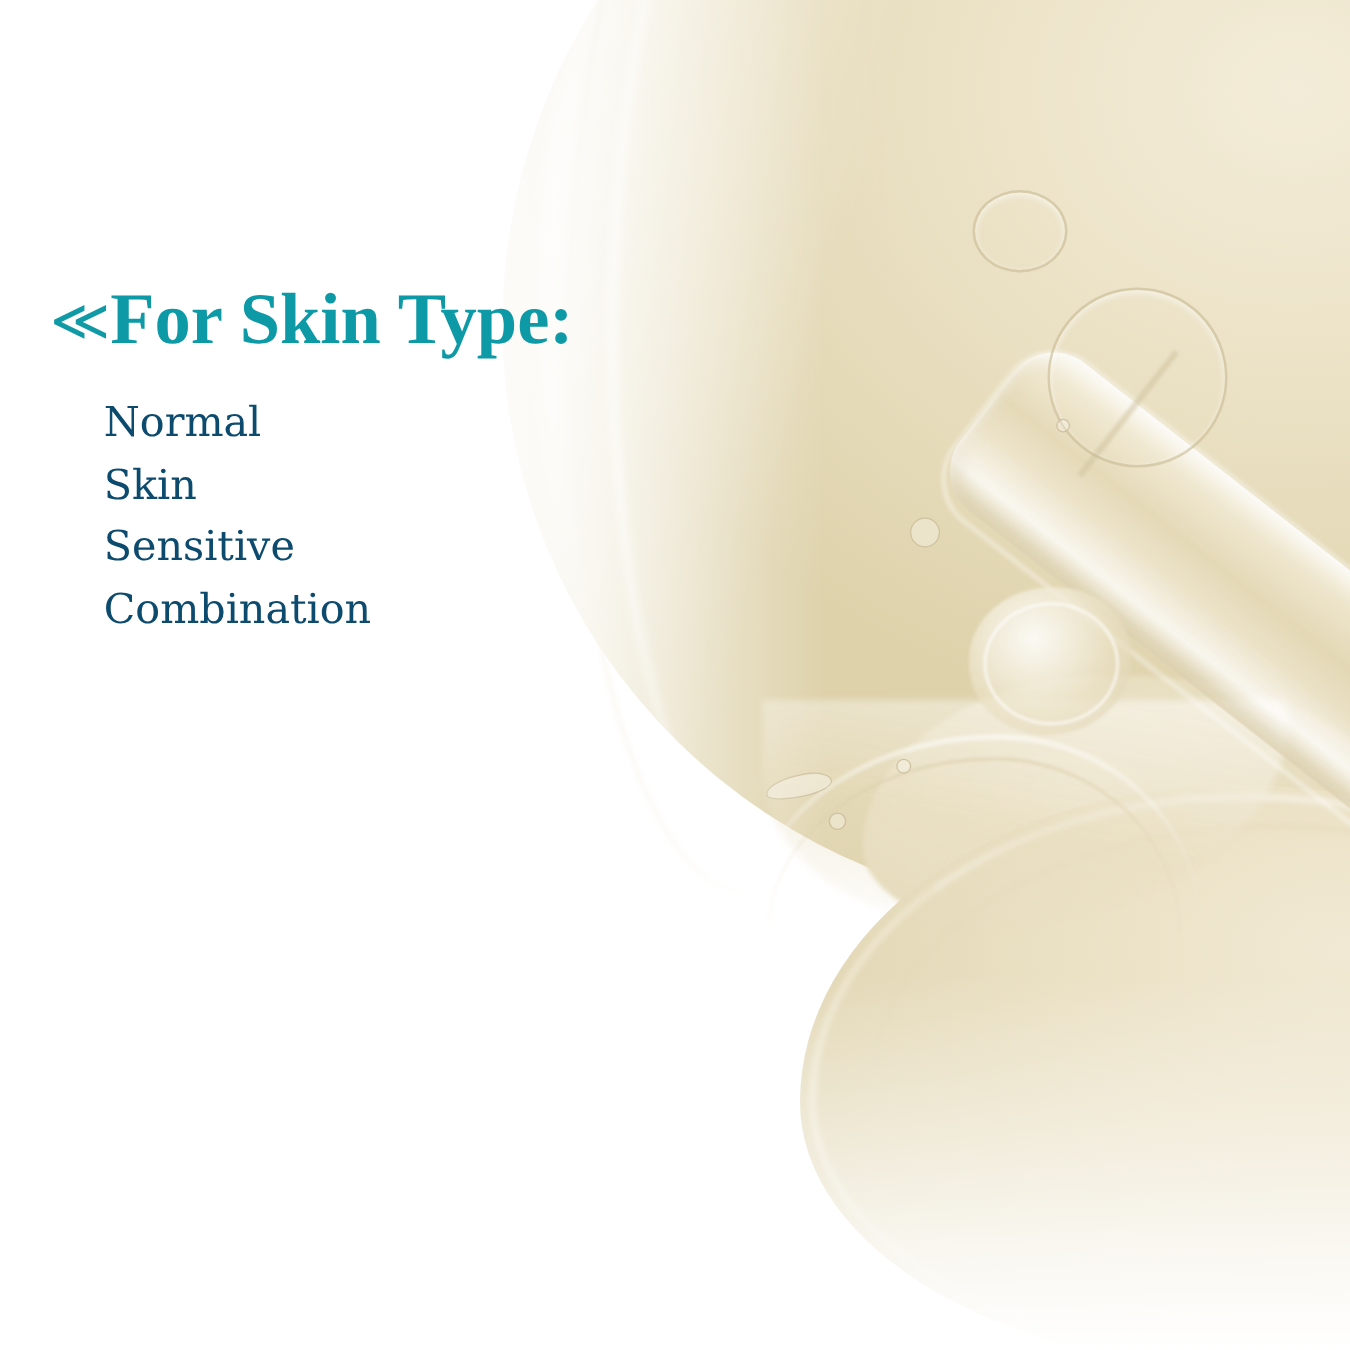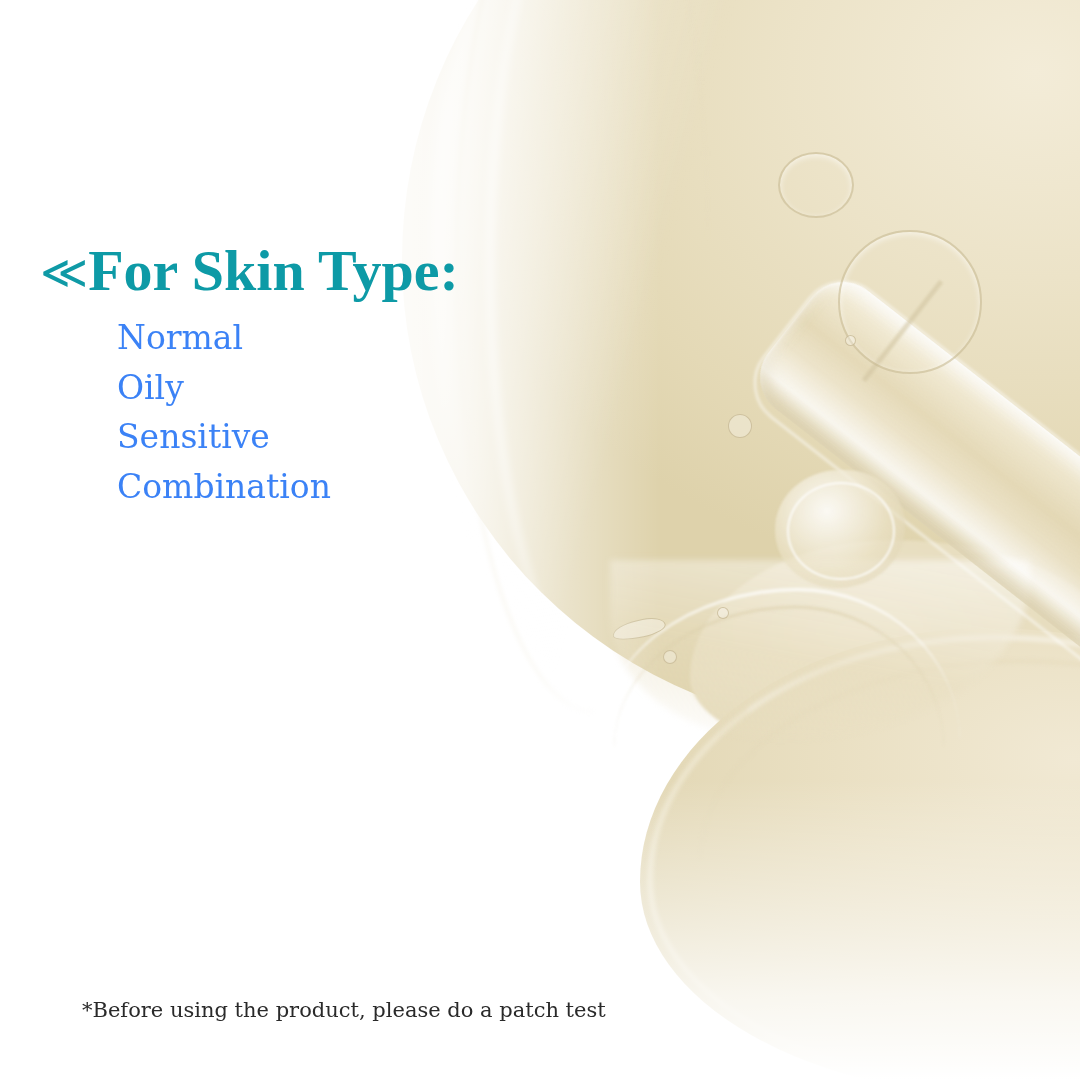--- a/index.html
+++ b/index.html
@@ -286,39 +286,37 @@
     top: -2px;
   }
   .heading-text {
     font-family: "Liberation Serif", "DejaVu Serif", serif;
     font-size: 58px;
     font-weight: 700;
     color: #0d9aa6;
     letter-spacing: 0px;
     line-height: 1;
     margin-left: 2px;
-    margin-top: 16px;
   }
 
   .skin-list {
     position: absolute;
     left: 83px;
     top: 313px;
     list-style: none;
     margin: 0;
     padding: 0;
   }
   .skin-list li {
     font-family: "DejaVu Serif", "Liberation Serif", serif;
     font-size: 33px;
     font-weight: 400;
-    color: #3b82f6;
+    color: #0c4a6e;
     line-height: 49.5px;
     white-space: nowrap;
-    margin-left: 34px;
   }
 
   .footnote {
     position: absolute;
     left: 82px;
     top: 998px;
     font-family: "DejaVu Serif", "Liberation Serif", serif;
     font-size: 21px;
     font-weight: 400;
     color: #2a2a2a;
@@ -366,21 +364,20 @@
 
   <div class="content">
 
     <div class="heading">
       <span class="chev">≪</span>
       <span class="heading-text">For Skin Type:</span>
     </div>
 
     <ul class="skin-list">
       <li>Normal</li>
-      <li>Oily</li>
+      <li>Skin</li>
       <li>Sensitive</li>
       <li>Combination</li>
     </ul>
 
-    <div class="footnote">*Before using the product, please do a patch test</div>
 
   </div>
 </div>
 
 </body></html>

